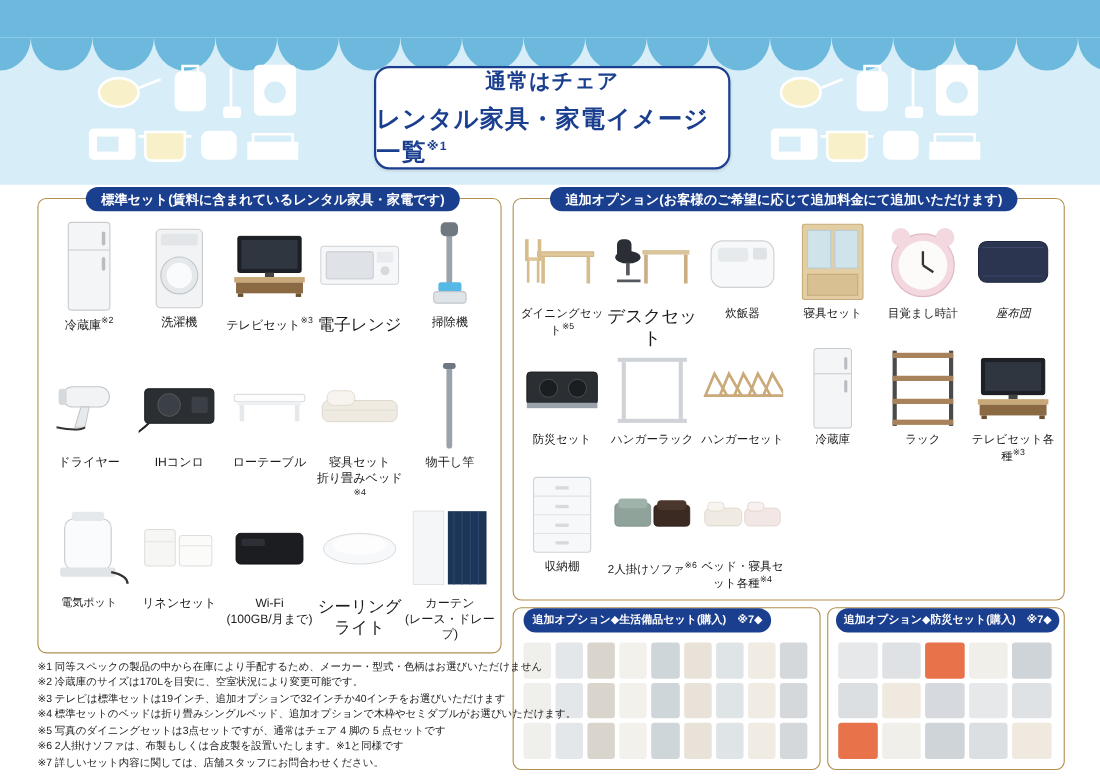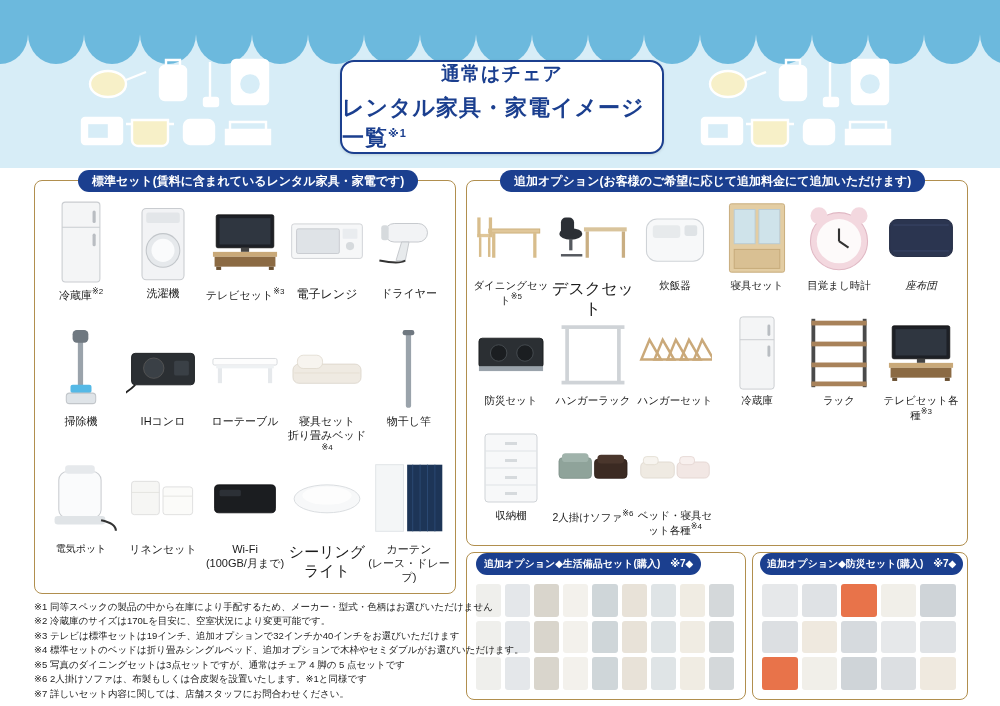--- a/index.html
+++ b/index.html
@@ -211,43 +211,43 @@
     </div>
     <div class="item" style="width: 82px; height: 128px;">
       <div class="art" style="width: 74px; height: 84px;">
         <svg width="74" height="84" viewBox="0 0 90 56">
           <rect x="2" y="6" width="86" height="42" rx="3" fill="#f6f7f8" stroke="#c9ccd0"></rect>
           <rect x="8" y="12" width="52" height="30" rx="2" fill="#dfe3e7" stroke="#c2c6ca"></rect>
           <rect x="64" y="12" width="18" height="12" rx="1" fill="#e9ecef"></rect>
           <circle cx="73" cy="33" r="5" fill="#d6dadd"></circle>
         </svg>
       </div>
-      <div class="cap" style="font-size: 12px;">電子レンジ</div>
+      <div class="cap" style="font-size: 15px;">電子レンジ</div>
+    </div>
+    <div class="item" style="width: 82px; height: 128px;">
+      <div class="art" style="width: 74px; height: 84px;">
+        <svg width="74" height="84" viewBox="0 0 40 80">
+          <rect x="17" y="4" width="5" height="52" rx="2.5" fill="#9aa3ab"></rect>
+          <rect x="12" y="2" width="15" height="12" rx="4" fill="#6f7880"></rect>
+          <rect x="10" y="54" width="20" height="8" rx="2" fill="#55b9e6"></rect>
+          <rect x="6" y="62" width="28" height="10" rx="3" fill="#dfe4e8" stroke="#c2c6ca"></rect>
+        </svg>
+      </div>
+      <div class="cap" style="font-size: 11px;">掃除機</div>
     </div>
     <div class="item" style="width: 82px; height: 128px;">
       <div class="art" style="width: 74px; height: 84px;">
         <svg width="74" height="84" viewBox="0 0 80 56">
           <rect x="14" y="8" width="46" height="20" rx="10" fill="#f2f3f5" stroke="#c2c6ca"></rect>
           <rect x="10" y="10" width="8" height="16" rx="3" fill="#d6dadd"></rect>
           <path d="M32 28 l-6 20 h10 l4-20z" fill="#e7eaec" stroke="#c2c6ca"></path>
           <path d="M36 48 C30 52 18 50 8 48" stroke="#333" fill="none" stroke-width="2"></path>
         </svg>
       </div>
       <div class="cap" style="font-size: 11px;">ドライヤー</div>
-    </div>
-    <div class="item" style="width: 82px; height: 128px;">
-      <div class="art" style="width: 74px; height: 84px;">
-        <svg width="74" height="84" viewBox="0 0 40 80">
-          <rect x="17" y="4" width="5" height="52" rx="2.5" fill="#9aa3ab"></rect>
-          <rect x="12" y="2" width="15" height="12" rx="4" fill="#6f7880"></rect>
-          <rect x="10" y="54" width="20" height="8" rx="2" fill="#55b9e6"></rect>
-          <rect x="6" y="62" width="28" height="10" rx="3" fill="#dfe4e8" stroke="#c2c6ca"></rect>
-        </svg>
-      </div>
-      <div class="cap" style="font-size: 11px;">掃除機</div>
     </div>
     <div class="item" style="width: 82px; height: 128px;">
       <div class="art" style="width: 74px; height: 84px;">
         <svg width="74" height="84" viewBox="0 0 80 56">
           <rect x="6" y="10" width="68" height="34" rx="4" fill="#2b2f33" stroke="#1b1e21"></rect>
           <circle cx="30" cy="26" r="11" fill="#3a4046" stroke="#555"></circle>
           <rect x="52" y="18" width="16" height="16" rx="2" fill="#3a4046"></rect>
           <path d="M10 44 C4 50 0 52 -2 54" stroke="#222" fill="none" stroke-width="2"></path>
         </svg>
       </div>

